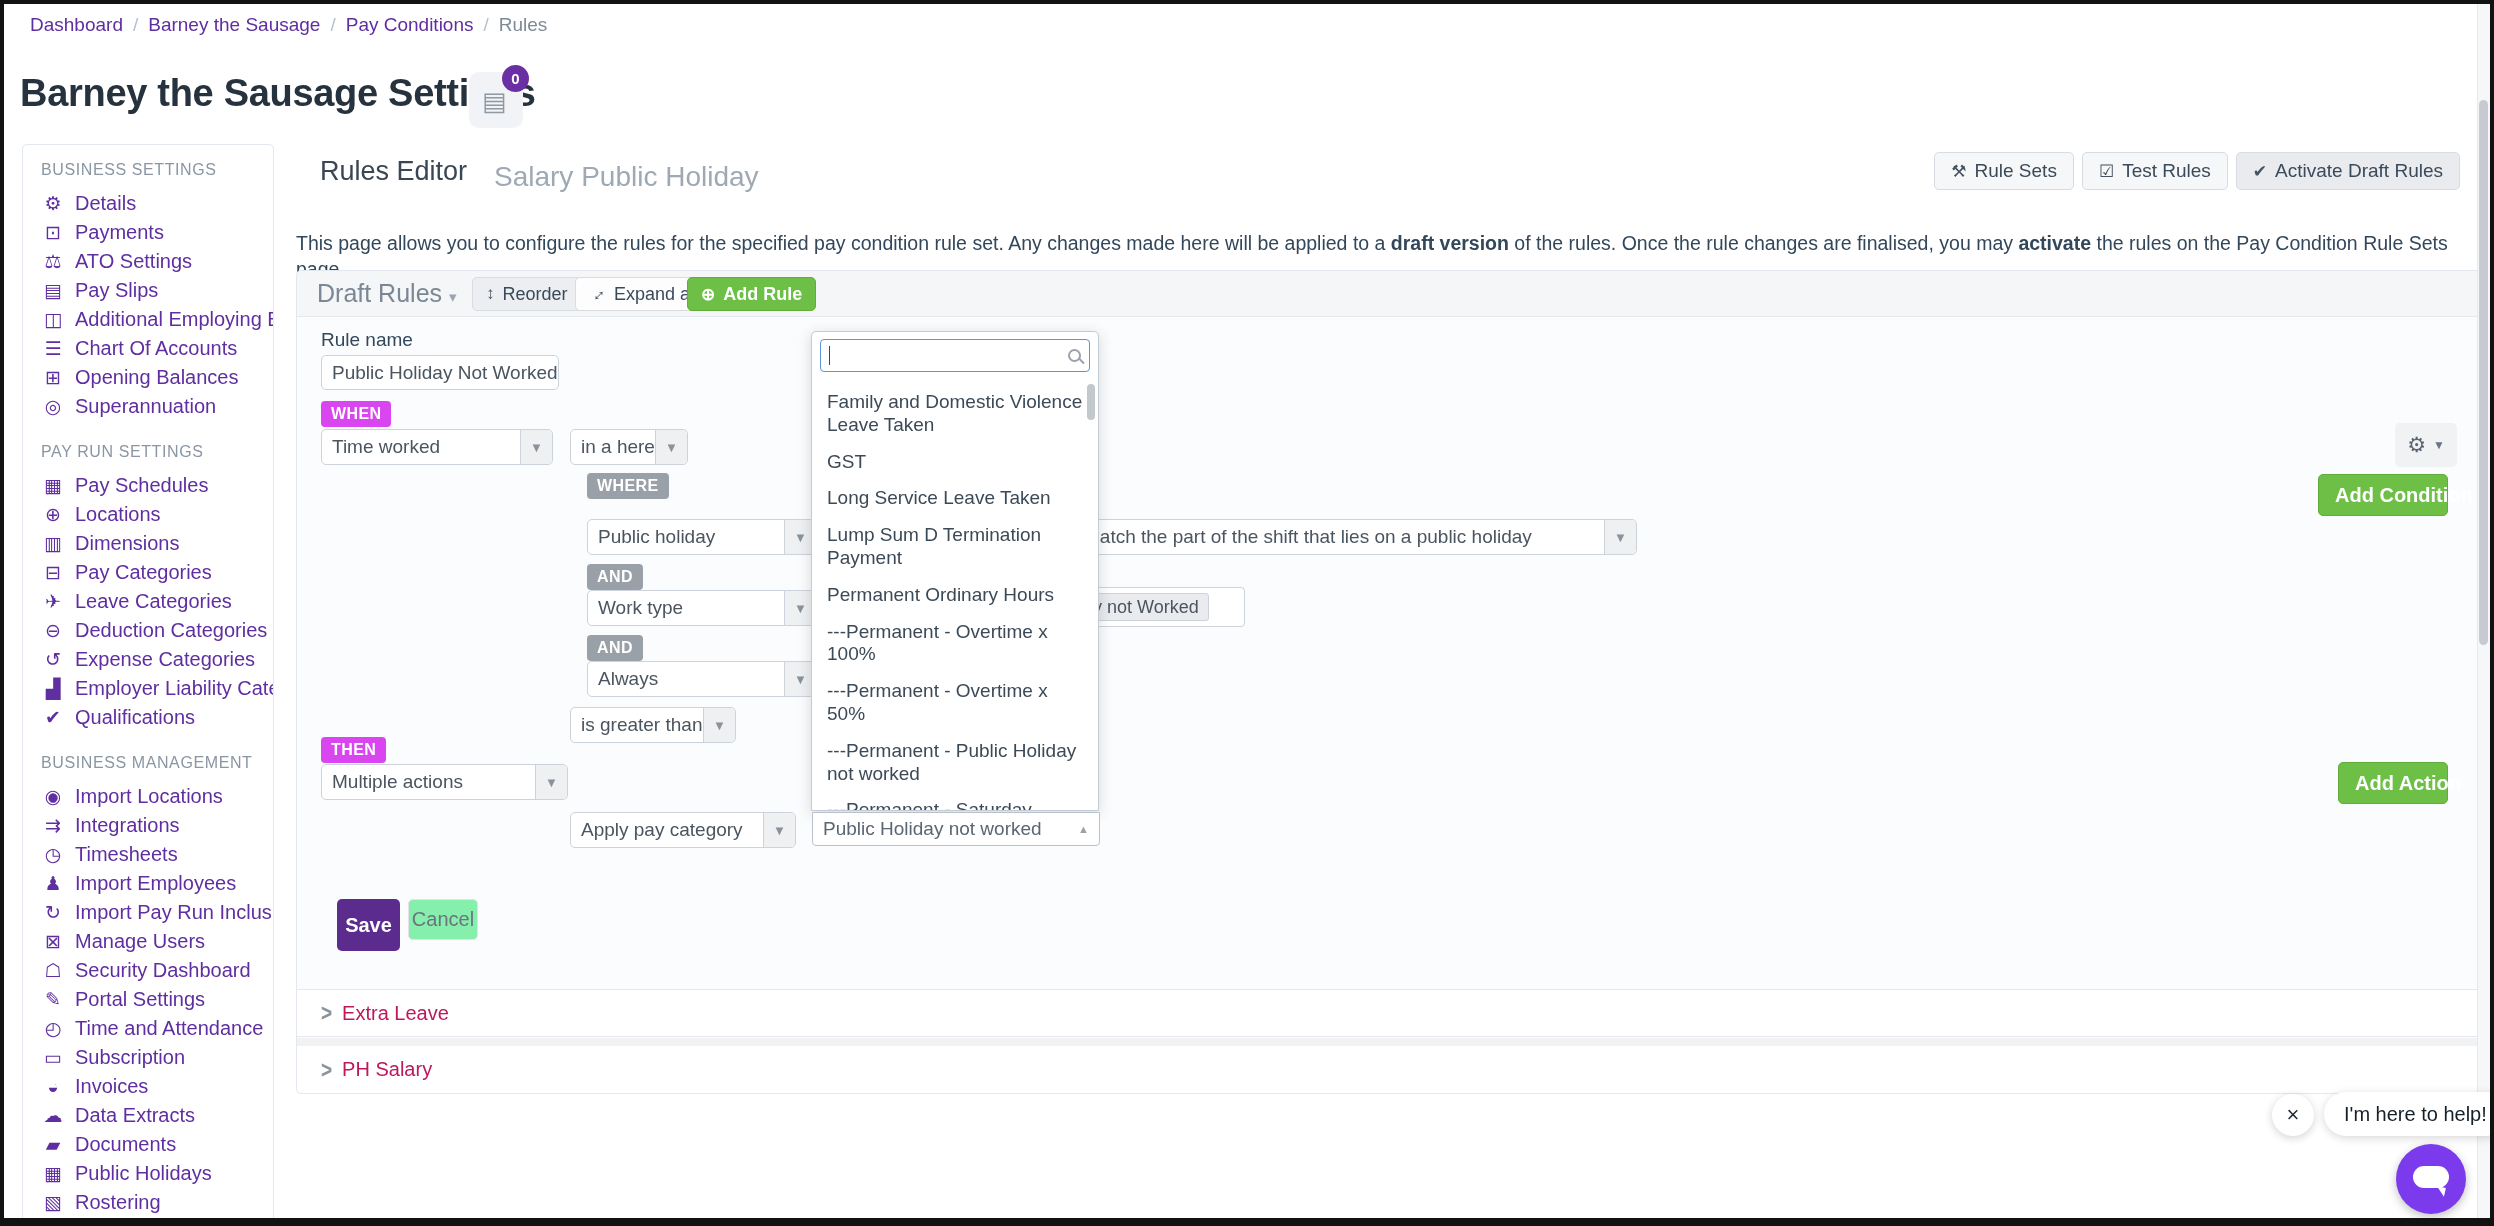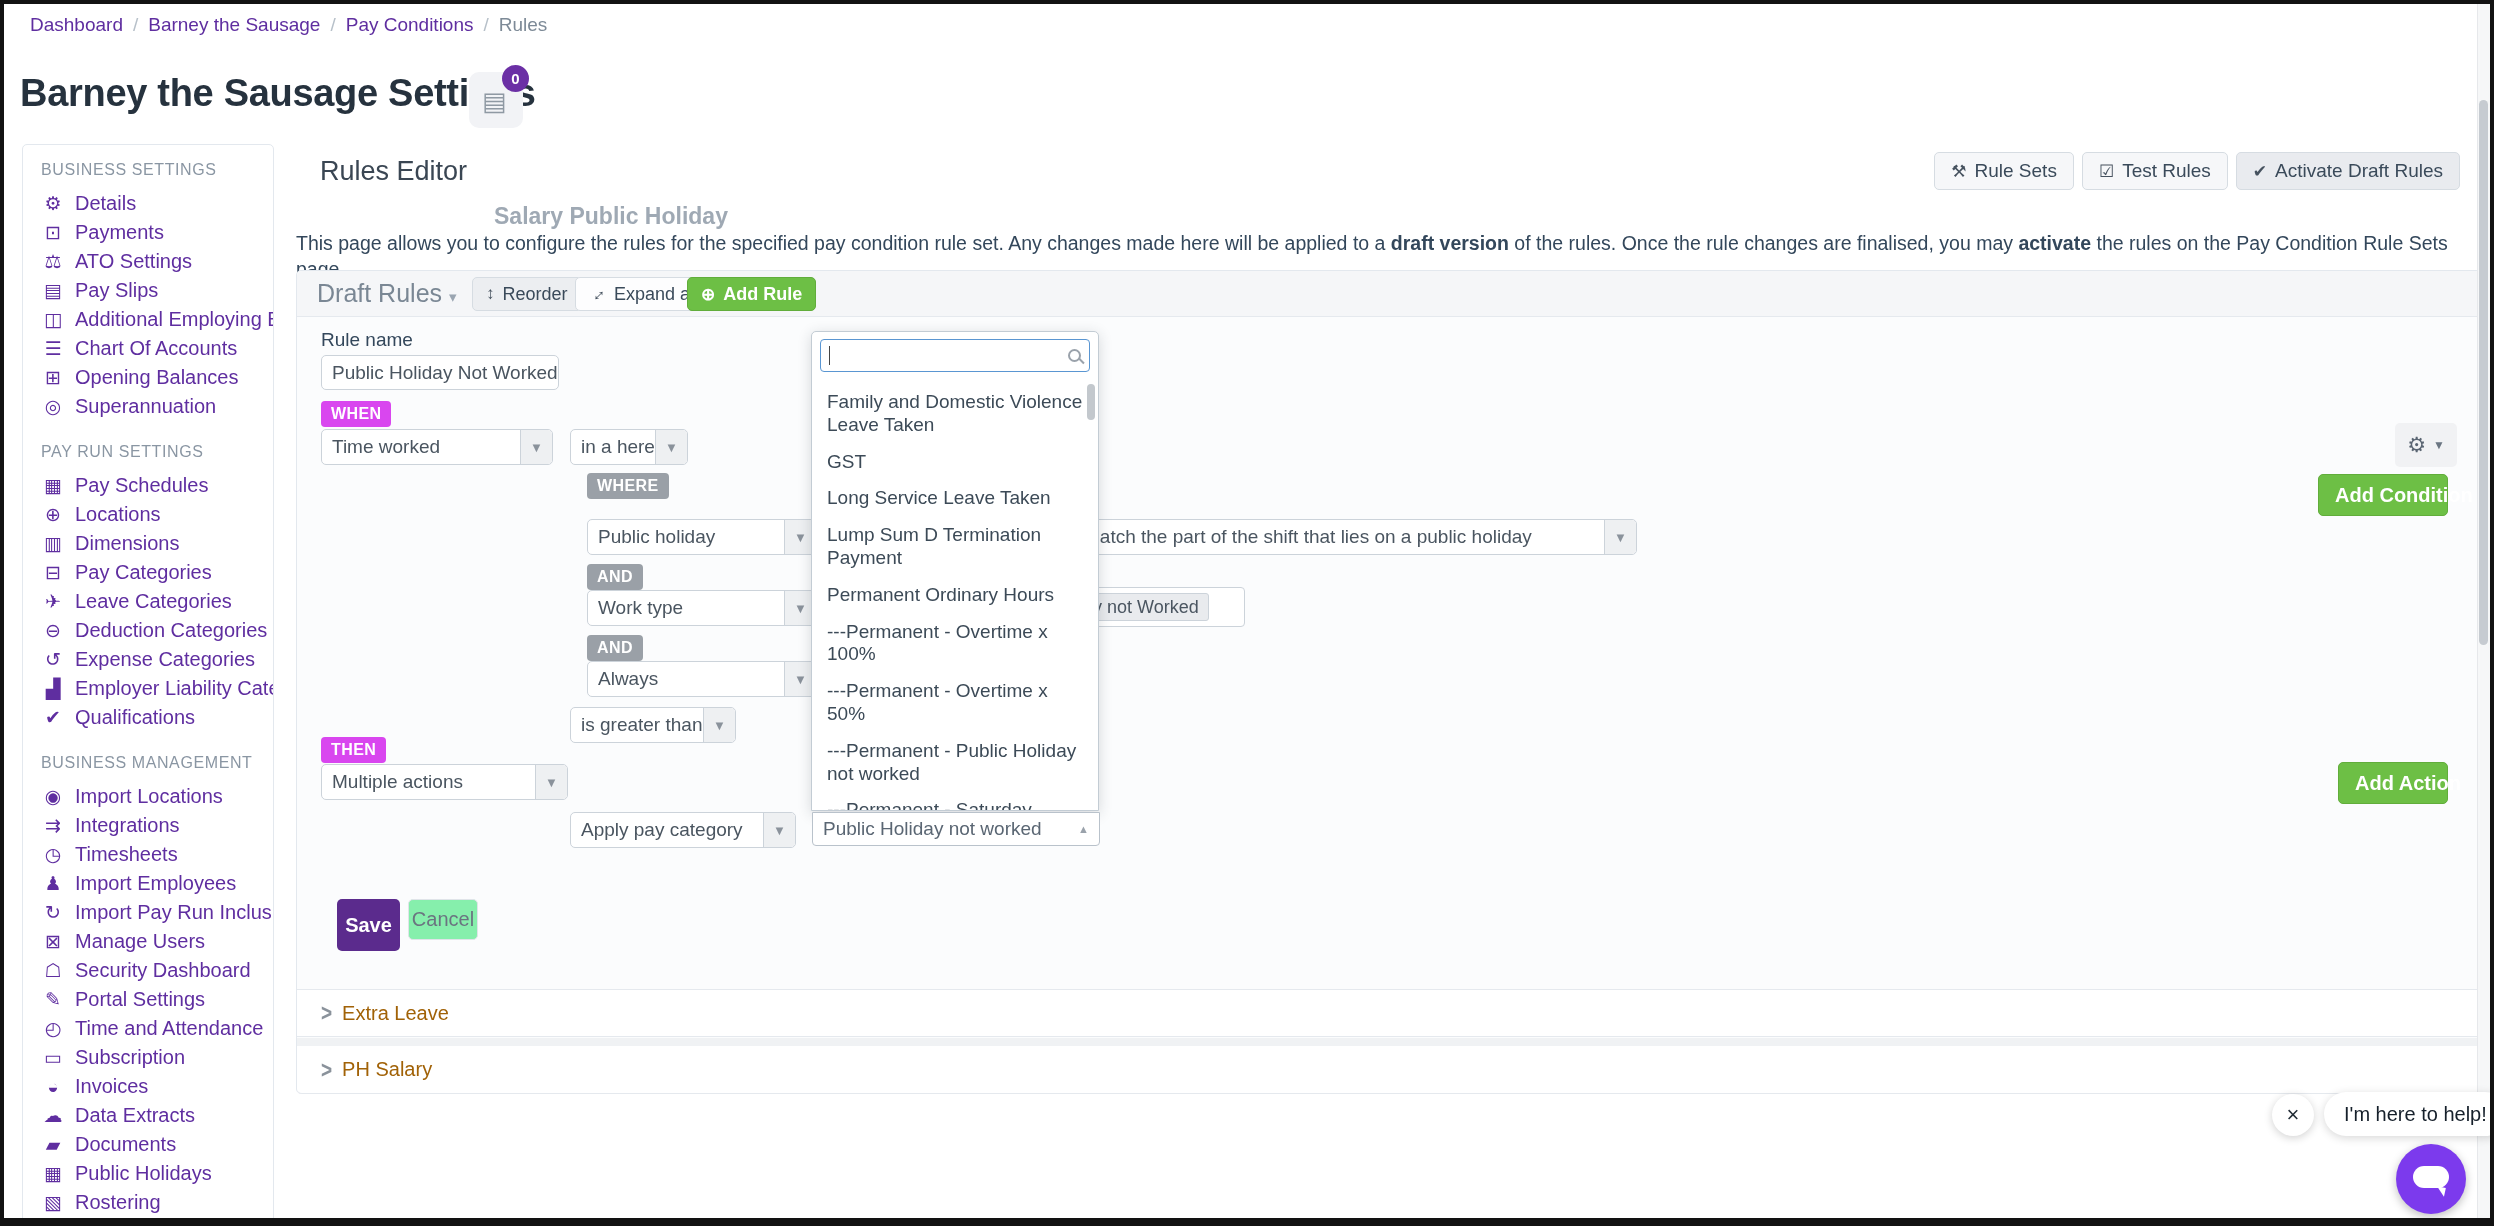--- a/index.html
+++ b/index.html
@@ -22,21 +22,21 @@
   
   .sidebar { position:absolute; left:18px; top:140px; width:252px; height:1090px; background:#fff;
              border:1px solid #e3e8ee; border-radius:5px; padding:16px 18px; overflow:hidden; }
   .side-h { font-size:16px; color:#8a96a3; letter-spacing:.6px; margin:22px 0 10px 0; }
   .side-sec:first-child .side-h { margin-top:0; }
   .side-item { display:flex; align-items:center; gap:10px; height:29px; font-size:20px; color:#5f2ea0; cursor:pointer; white-space:nowrap; }
   .side-item .icn { width:24px; text-align:center; font-size:19px; flex:0 0 24px; }
 
   
   .re-header-title { position:absolute; left:316px; top:152px; font-size:27px; color:#3a4653; font-weight:500; }
-  .re-header-sub { position:absolute; left:490px; top:157px; font-size:23px; color:#9fa9b4; font-weight:700;margin-top:42px; }
+  .re-header-sub { position:absolute; left:490px; top:157px; font-size:28px; color:#9fa9b4; font-weight:400; }
   .hdr-actions { position:absolute; right:30px; top:148px; display:flex; gap:8px; }
   .btn { display:inline-flex; align-items:center; gap:8px; border:1px solid #d6dce2; border-radius:5px;
          background:#f6f7f9; color:#3a4a5a; font-size:19px; padding:0 16px; height:38px; cursor:pointer; white-space:nowrap; }
   .btn .bicn { font-size:17px; color:#46525f; }
   .btn.shaded { background:#e9ebef; }
 
   
   .intro { position:absolute; left:292px; top:226px; width:2185px; font-size:19.5px; color:#33475b; line-height:1.35; }
   .intro b { font-weight:700; }
 
@@ -80,21 +80,21 @@
   .btn.big-green { position:absolute; height:42px; font-size:20px; }
 
   .save-btn { position:absolute; left:40px; top:628px; width:63px; height:52px; background:#5b2b8d; color:#fff;
               border:none; border-radius:5px; font-size:20px; font-weight:600; cursor:pointer; }
   .cancel-btn { position:absolute; left:111px; top:628px; width:70px; height:41px; background:#86efac; color:#6b7480;
               border:1px solid #e0e4e9; border-radius:5px; font-size:20px; cursor:pointer; }
 
   .collapsed-row { position:absolute; left:0; right:0; height:48px; background:#fff; display:flex; align-items:center;
                    padding-left:24px; gap:10px; cursor:pointer; }
   .collapsed-row .chev { color:#8a929b; font-size:19px; font-weight:700; transform:scaleY(1.3); }
-  .collapsed-row .rn { color:#a16207; font-size:20px; }
+  .collapsed-row .rn { color:#be185d; font-size:20px; }
   .row-extra { top:718px; border-top:1px solid #e5e9ee; border-bottom:1px solid #e5e9ee; }
   .row-spacer { position:absolute; left:0; right:0; top:767px; height:8px; background:#f0f2f4; }
   .row-ph { top:775px; border-bottom:1px solid #e5e9ee; border-radius:0 0 5px 5px; }
 
   
   .dd-panel { position:absolute; left:807px; top:327px; width:288px; height:480px; background:#fff;
               border:1px solid #c3ccd4; border-radius:5px 5px 0 0; box-shadow:0 3px 14px rgba(40,50,60,.18); z-index:40; }
   .dd-search { position:absolute; left:8px; top:7px; right:8px; height:33px; border:1px solid #5a96d2; border-radius:4px;
                background:#fff; display:flex; align-items:center; padding:0 8px; }
   .dd-search .cursorbar { width:1px; height:19px; background:#444; }

